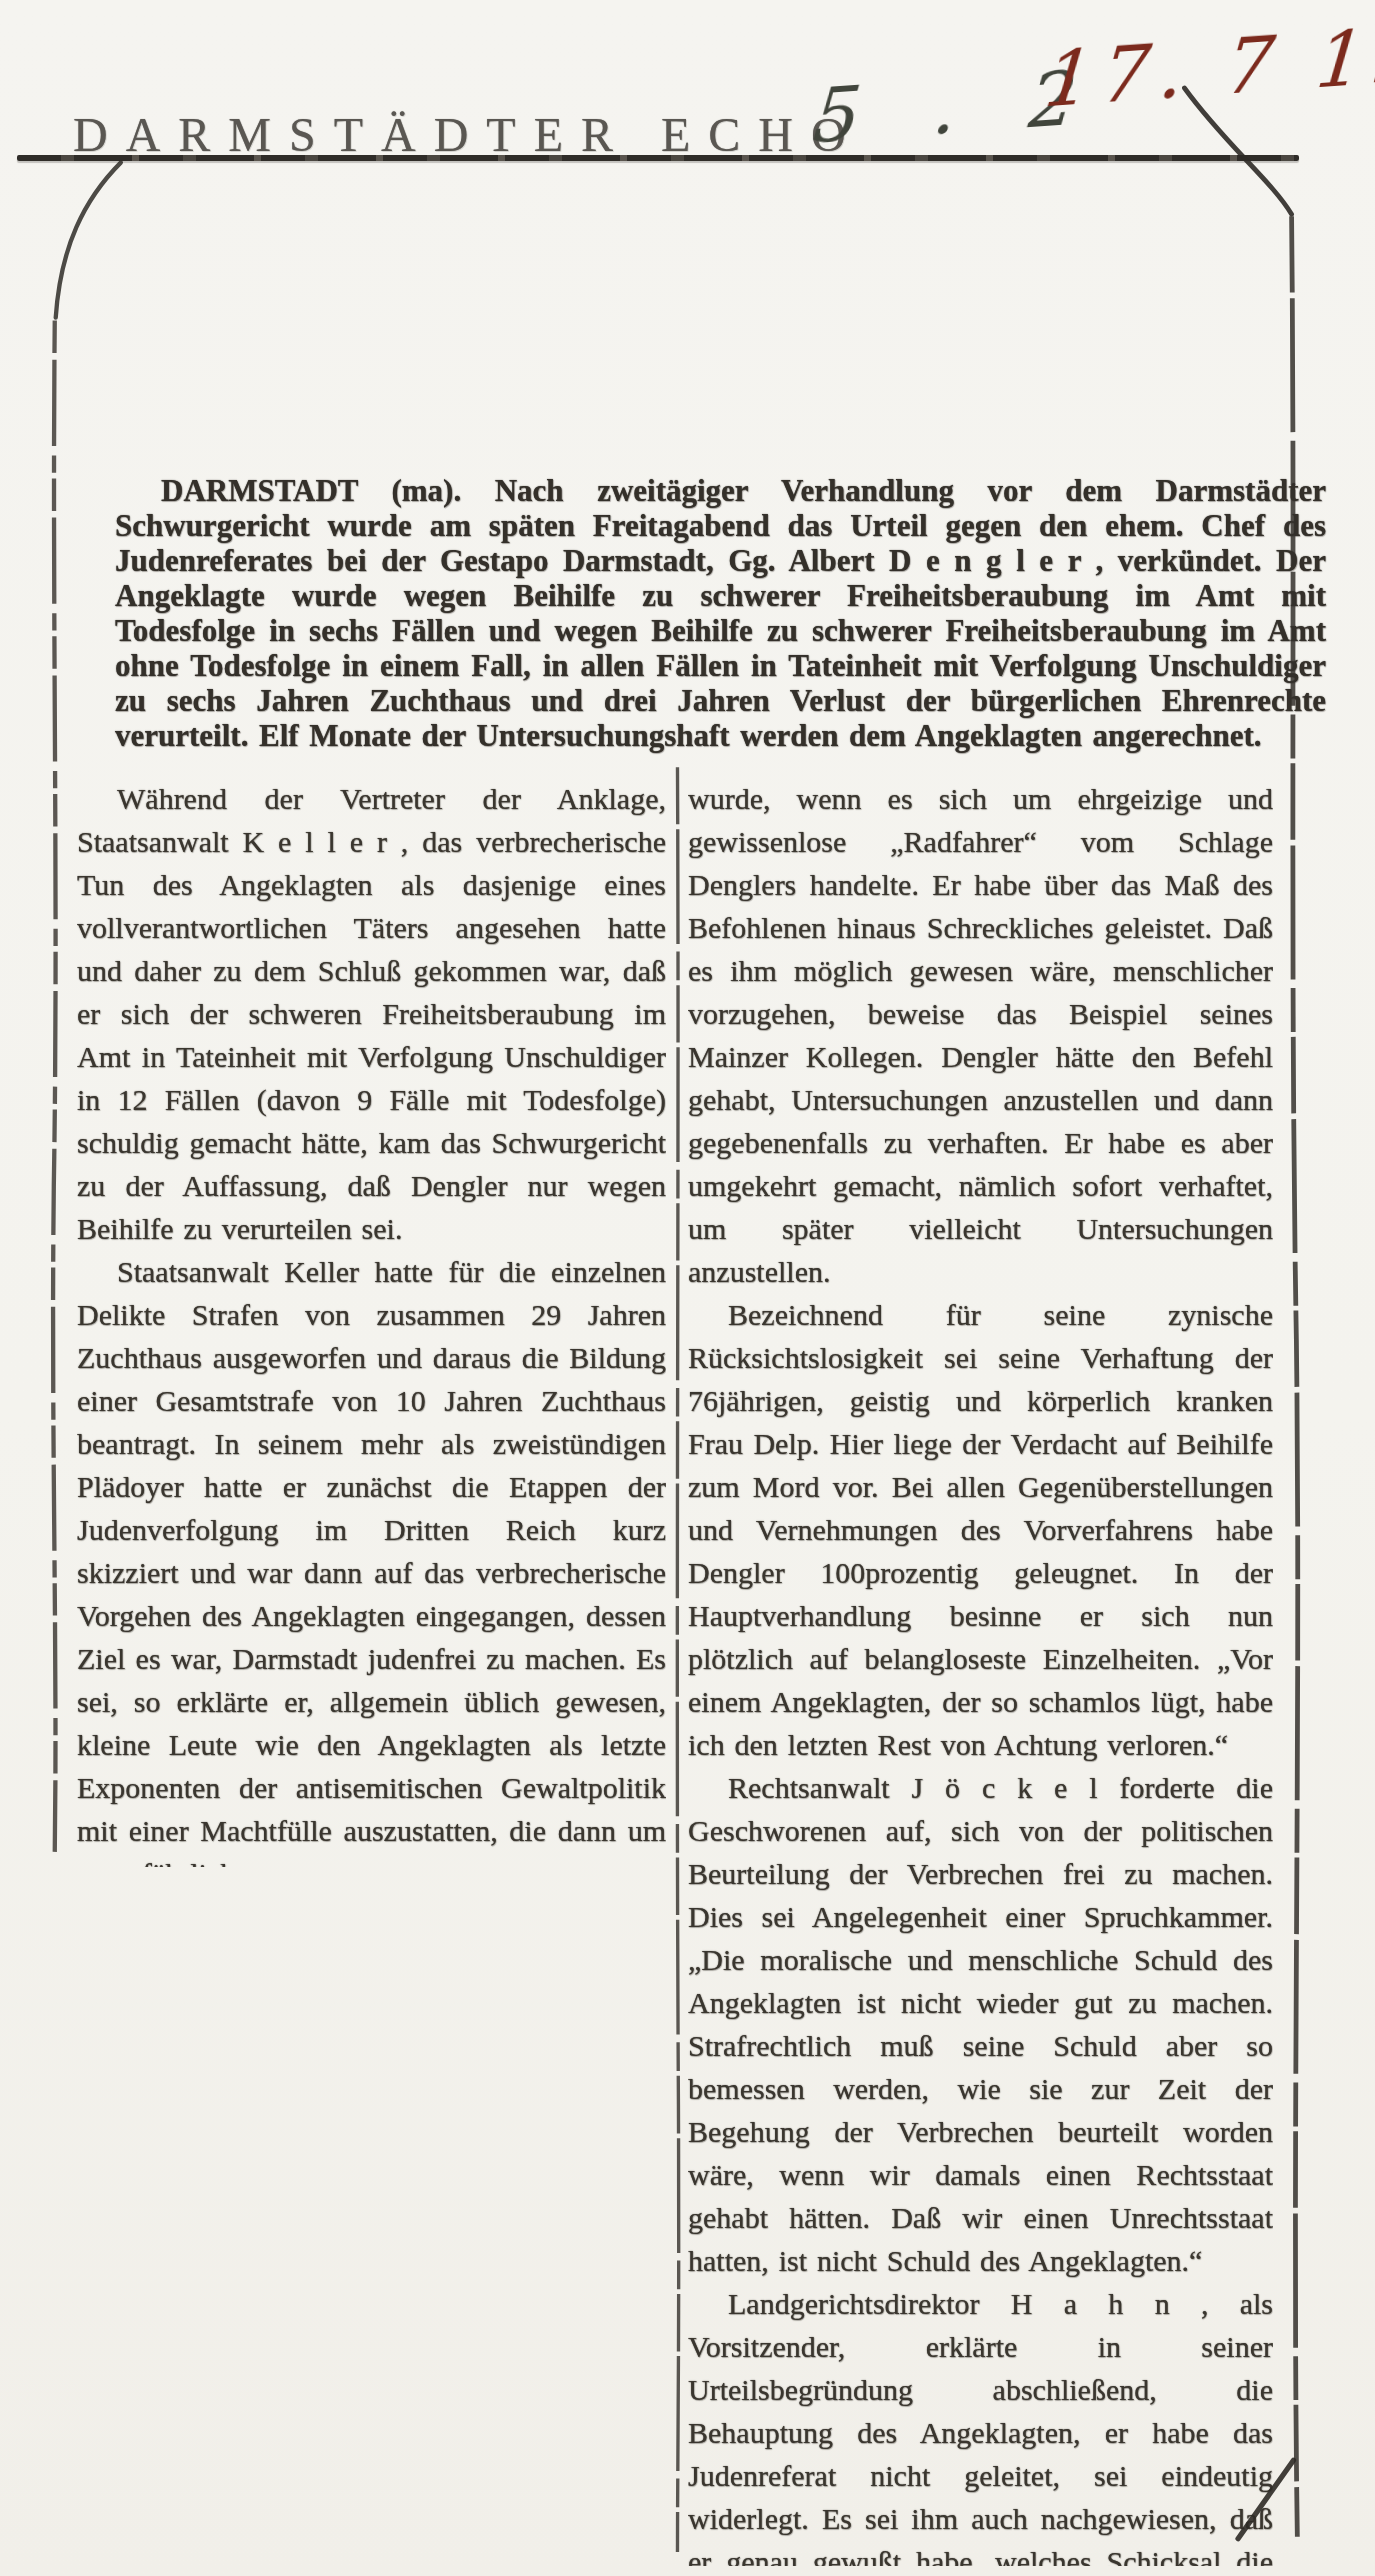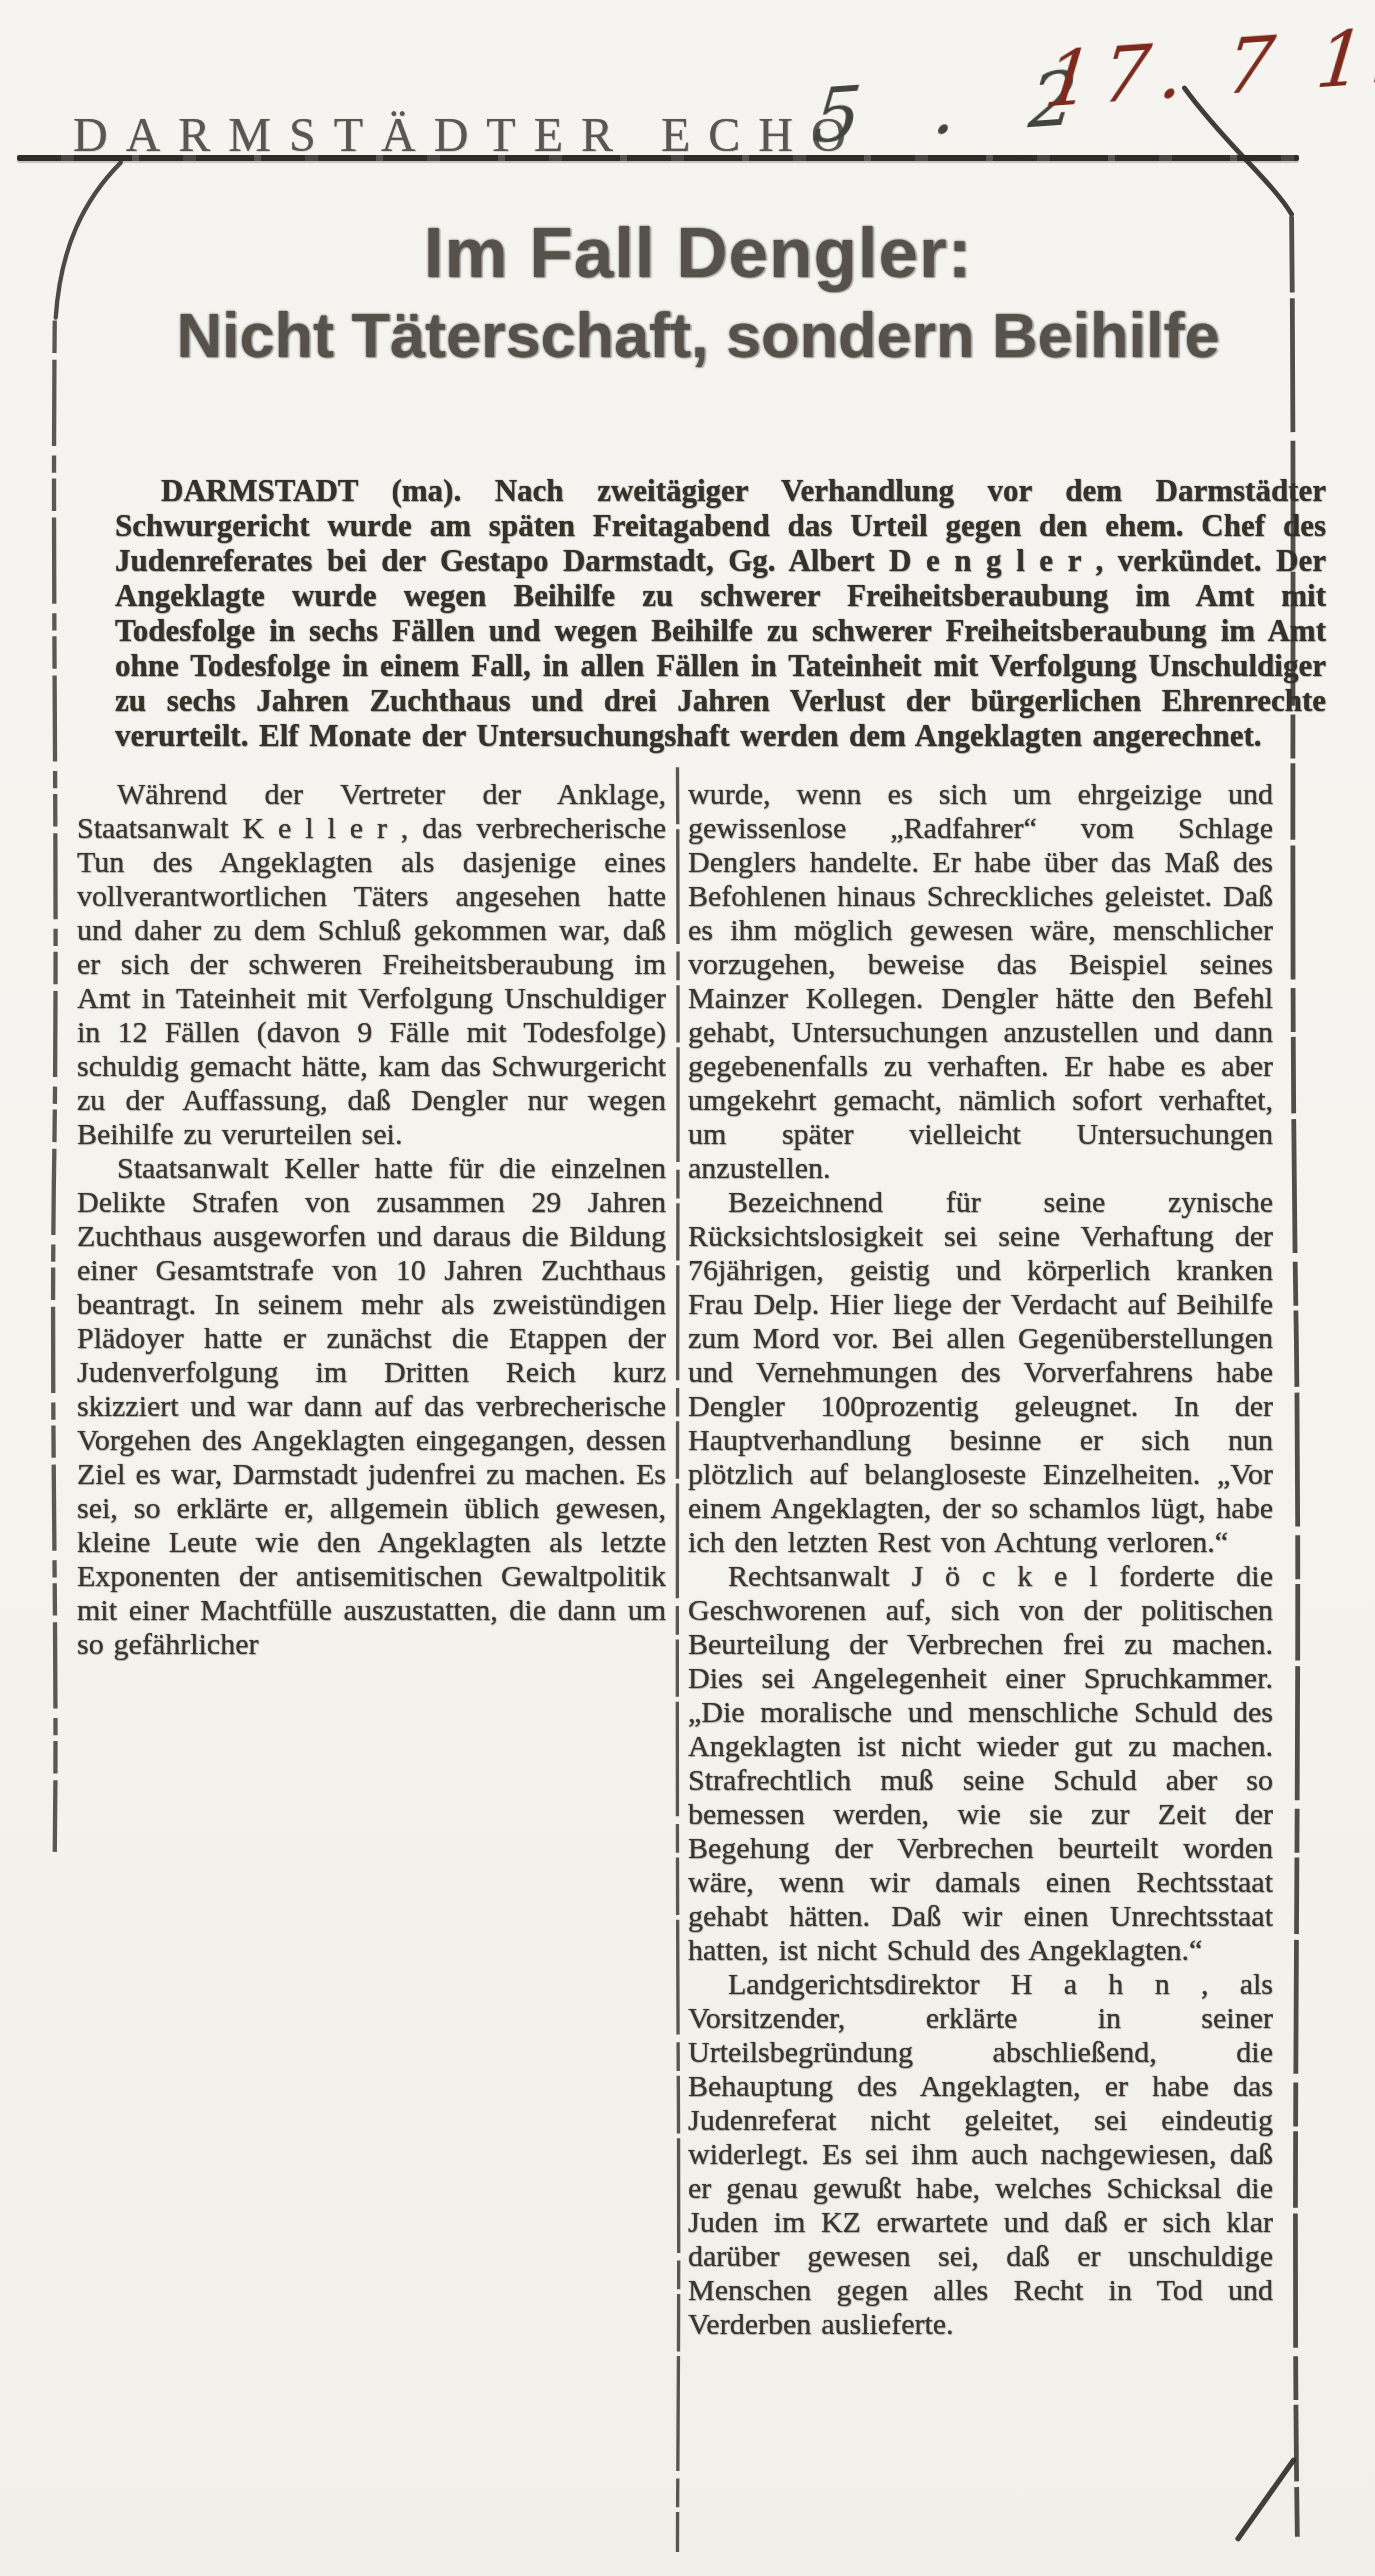--- a/index.html
+++ b/index.html
@@ -92,21 +92,21 @@
     word-spacing:2.9px;
     color:#34302a;
     text-shadow:0 0 1.2px rgba(52,48,42,.85), 0.8px 0.9px 0.8px rgba(52,48,42,.3);
     hyphens:auto;
     margin-left:37px;
   }
   
   .col{
     position:absolute;
     font-family:"Liberation Serif", serif;
-    font-size:30px;line-height:34px;
+    font-size:30px;line-height:43px;
     text-align:justify;
     word-spacing:2.4px;
     color:#3a362f;
     hyphens:auto;
   }
   .col p{
     margin:0;
     text-indent:40px;
     text-shadow:0 0 1.2px rgba(56,52,45,.85), 0.7px 0.8px 0.8px rgba(56,52,45,.3);
   }
@@ -123,24 +123,20 @@
 
   <div class="masthead">DARMSTÄDTER ECHO</div>
 
   <div class="handwriting">
     <span class="hw1" style="color:#41453c;">5 . 2</span>
     <span class="hw2" style="color:#7c2a1d;">17. 7 1950</span>
   </div>
 
   <div class="masthead-rule"></div>
 
-  <div class="headline-wrap">
-    <div class="headline1">Im Fall Dengler:</div>
-    <div class="headline2">Nicht Täterschaft, sondern Beihilfe</div>
-  </div>
 
 
   <p class="lead">DARMSTADT (ma). Nach zweitägiger Verhandlung vor dem Darmstädter Schwurgericht wurde am späten Freitagabend das Urteil gegen den ehem. Chef des Judenreferates bei der Gestapo Darmstadt, Gg. Albert D e n g l e r , verkündet. Der Angeklagte wurde wegen Beihilfe zu schwerer Freiheitsberaubung im Amt mit Todesfolge in sechs Fällen und wegen Beihilfe zu schwerer Freiheitsberaubung im Amt ohne Todesfolge in einem Fall, in allen Fällen in Tateinheit mit Verfolgung Unschuldiger zu sechs Jahren Zuchthaus und drei Jahren Verlust der bürgerlichen Ehrenrechte verurteilt. Elf Monate der Untersuchungshaft werden dem Angeklagten angerechnet.</p>
 
   <div class="col col-left">
     <p>Während der Vertreter der Anklage, Staatsanwalt K e l l e r , das verbrecherische Tun des Angeklagten als dasjenige eines vollverantwortlichen Täters angesehen hatte und daher zu dem Schluß gekommen war, daß er sich der schweren Freiheitsberaubung im Amt in Tateinheit mit Verfolgung Unschuldiger in 12 Fällen (davon 9 Fälle mit Todesfolge) schuldig gemacht hätte, kam das Schwurgericht zu der Auffassung, daß Dengler nur wegen Beihilfe zu verurteilen sei.</p>
     <p>Staatsanwalt Keller hatte für die einzelnen Delikte Strafen von zusammen 29 Jahren Zuchthaus ausgeworfen und daraus die Bildung einer Gesamtstrafe von 10 Jahren Zuchthaus beantragt. In seinem mehr als zweistündigen Plädoyer hatte er zunächst die Etappen der Judenverfolgung im Dritten Reich kurz skizziert und war dann auf das verbrecherische Vorgehen des Angeklagten eingegangen, dessen Ziel es war, Darmstadt judenfrei zu machen. Es sei, so erklärte er, allgemein üblich gewesen, kleine Leute wie den Angeklagten als letzte Exponenten der antisemitischen Gewaltpolitik mit einer Machtfülle auszustatten, die dann um so gefährlicher</p>
   </div>
 
   <div class="col col-right">

